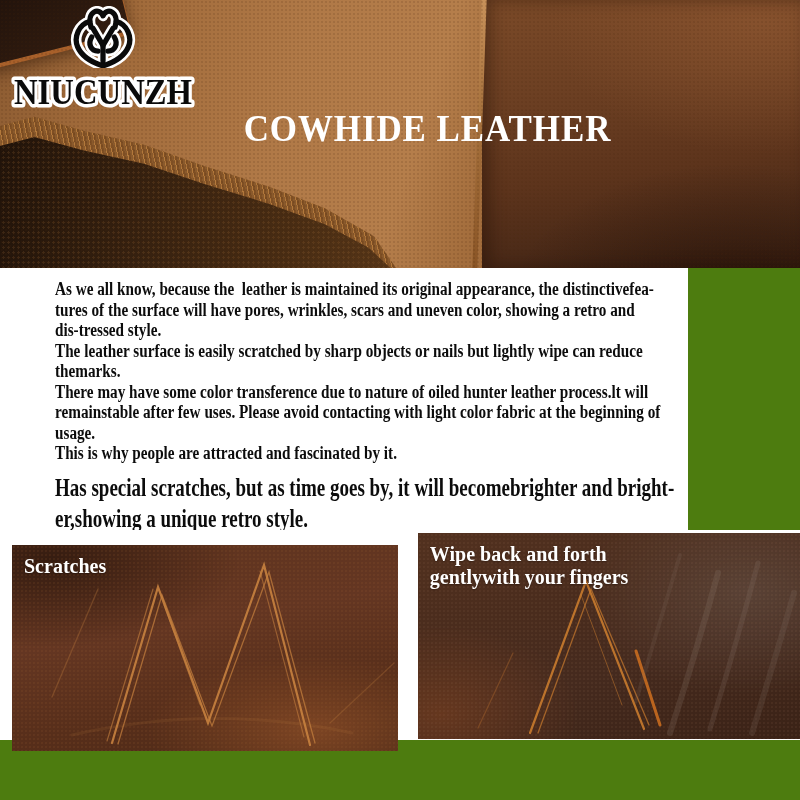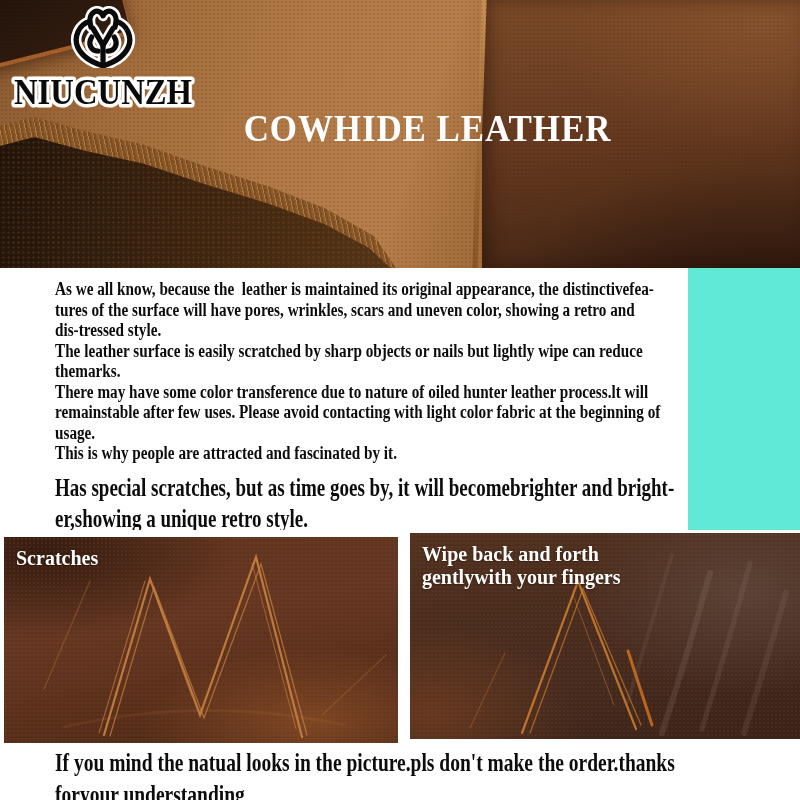--- a/index.html
+++ b/index.html
@@ -1,17 +1,17 @@
 <!DOCTYPE html>
 <html><head>
 <meta charset="utf-8">
 <style>
   html,body{margin:0;padding:0;}
   body{width:800px;height:800px;background:#fff;font-family:"Liberation Serif",serif;overflow:hidden;}
-  .page{position:relative;width:800px;height:800px;background:#5eead4;}
+  .page{position:relative;width:800px;height:800px;background:#4d7c0f;}
 
   
   .hero{position:relative;width:800px;height:268px;overflow:hidden;
     background:linear-gradient(108deg,#8a5a31 0%,#a06a3a 14%,#b07947 36%,#b57e4b 52%,#a36d3c 62%,#945f31 100%);}
   .hero .grain{position:absolute;inset:0;
     background-image:radial-gradient(rgba(70,35,12,.14) 1px,transparent 1.3px);
     background-size:4px 4px;pointer-events:none;}
   .corner-patch{position:absolute;left:-28px;top:-34px;width:150px;height:84px;
     background:linear-gradient(160deg,#1d100a,#331d10);transform:rotate(-14deg);
     box-shadow:0 3px 0 1px #a8602a,0 8px 16px rgba(40,18,6,.55);}
@@ -126,21 +126,21 @@
     <p class="bline">themarks.</p>
     <p class="bline">There may have some color transference due to nature of oiled hunter leather process.lt will</p>
     <p class="bline">remainstable after few uses. Please avoid contacting with light color fabric at the beginning of</p>
     <p class="bline">usage.</p>
     <p class="bline">This is why people are attracted and fascinated by it.</p>
     <p class="hl first">Has special scratches, but as time goes by, it will becomebrighter and bright-</p>
     <p class="hl">er,showing a unique retro style.</p>
   </section>
 
   <section class="photos">
-    <figure class="photo left" style="margin:4px;">
+    <figure class="photo left" style="margin:12px;">
       <svg viewBox="0 0 398 206" width="398" height="206">
         <g fill="none" stroke="#c8823f" stroke-linecap="round">
           <path d="M100,198 L146,42 L196,178 L252,20 L298,200" stroke-width="2.2" opacity=".9"></path>
           <path d="M106,199 L150,50 L200,181 L257,27 L303,198" stroke-width="1.3" opacity=".7"></path>
           <path d="M95,196 L141,44" stroke-width="1.2" opacity=".6"></path>
           <path d="M248,26 L292,192" stroke-width="1.1" opacity=".55"></path>
           <path d="M152,60 L188,160" stroke-width="1" opacity=".45"></path>
           <path d="M40,152 L86,44" stroke-width="1.4" opacity=".3"></path>
           <path d="M318,178 L382,118" stroke-width="1.2" opacity=".25"></path>
           <path d="M60,190 Q200,158 340,188" stroke-width="3" opacity=".12"></path>
@@ -163,18 +163,14 @@
           <path d="M340,30 Q318,112 292,196" stroke="#8d7a6e" stroke-width="5" opacity=".2"></path>
           <path d="M376,60 Q356,130 334,200" stroke="#8d7a6e" stroke-width="6" opacity=".18"></path>
           <path d="M262,22 Q240,96 218,168" stroke="#8d7a6e" stroke-width="4" opacity=".15"></path>
         </g>
       </svg>
       <figcaption class="caption"><span style="display:block">Wipe back and forth</span><span style="display:block">gentlywith your fingers</span>
       </figcaption>
     </figure>
   </section>
 
-  <section class="footer">
-    <p class="fline">If you mind the natual looks in the picture.pls don't make the order.thanks</p>
-    <p class="fline">foryour understanding</p>
-  </section>
 
 </div>
 
 </body></html>

